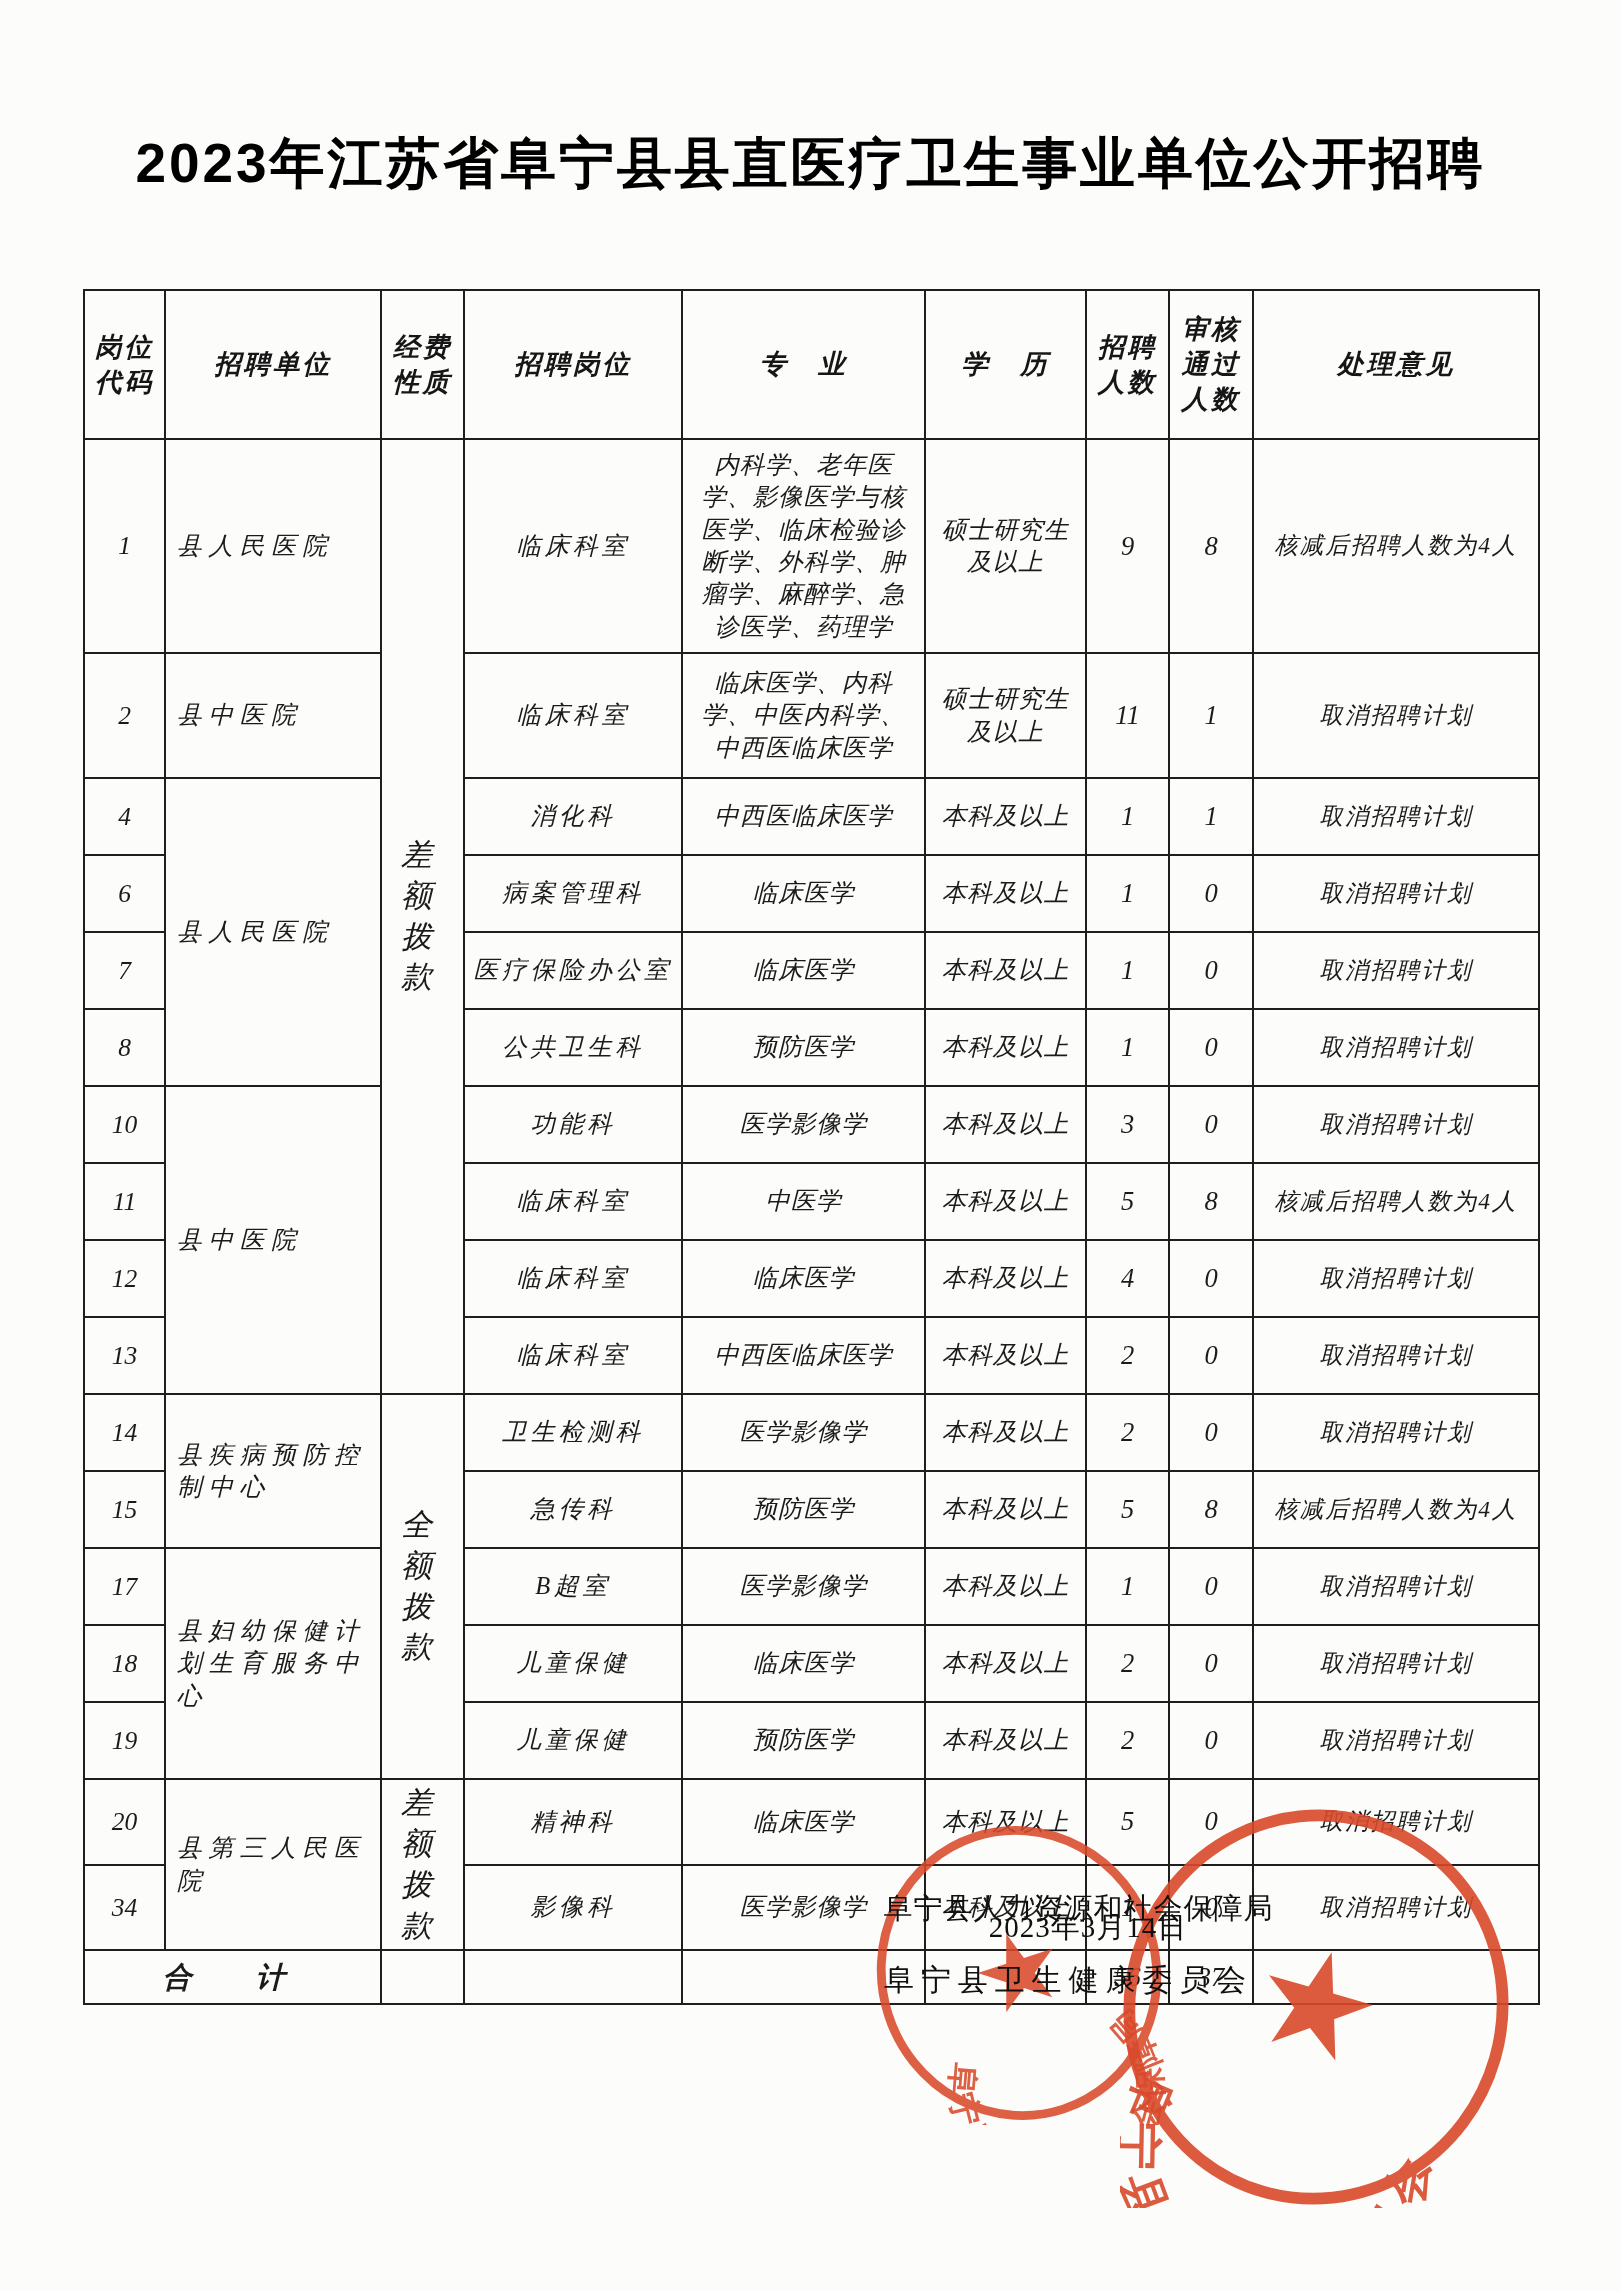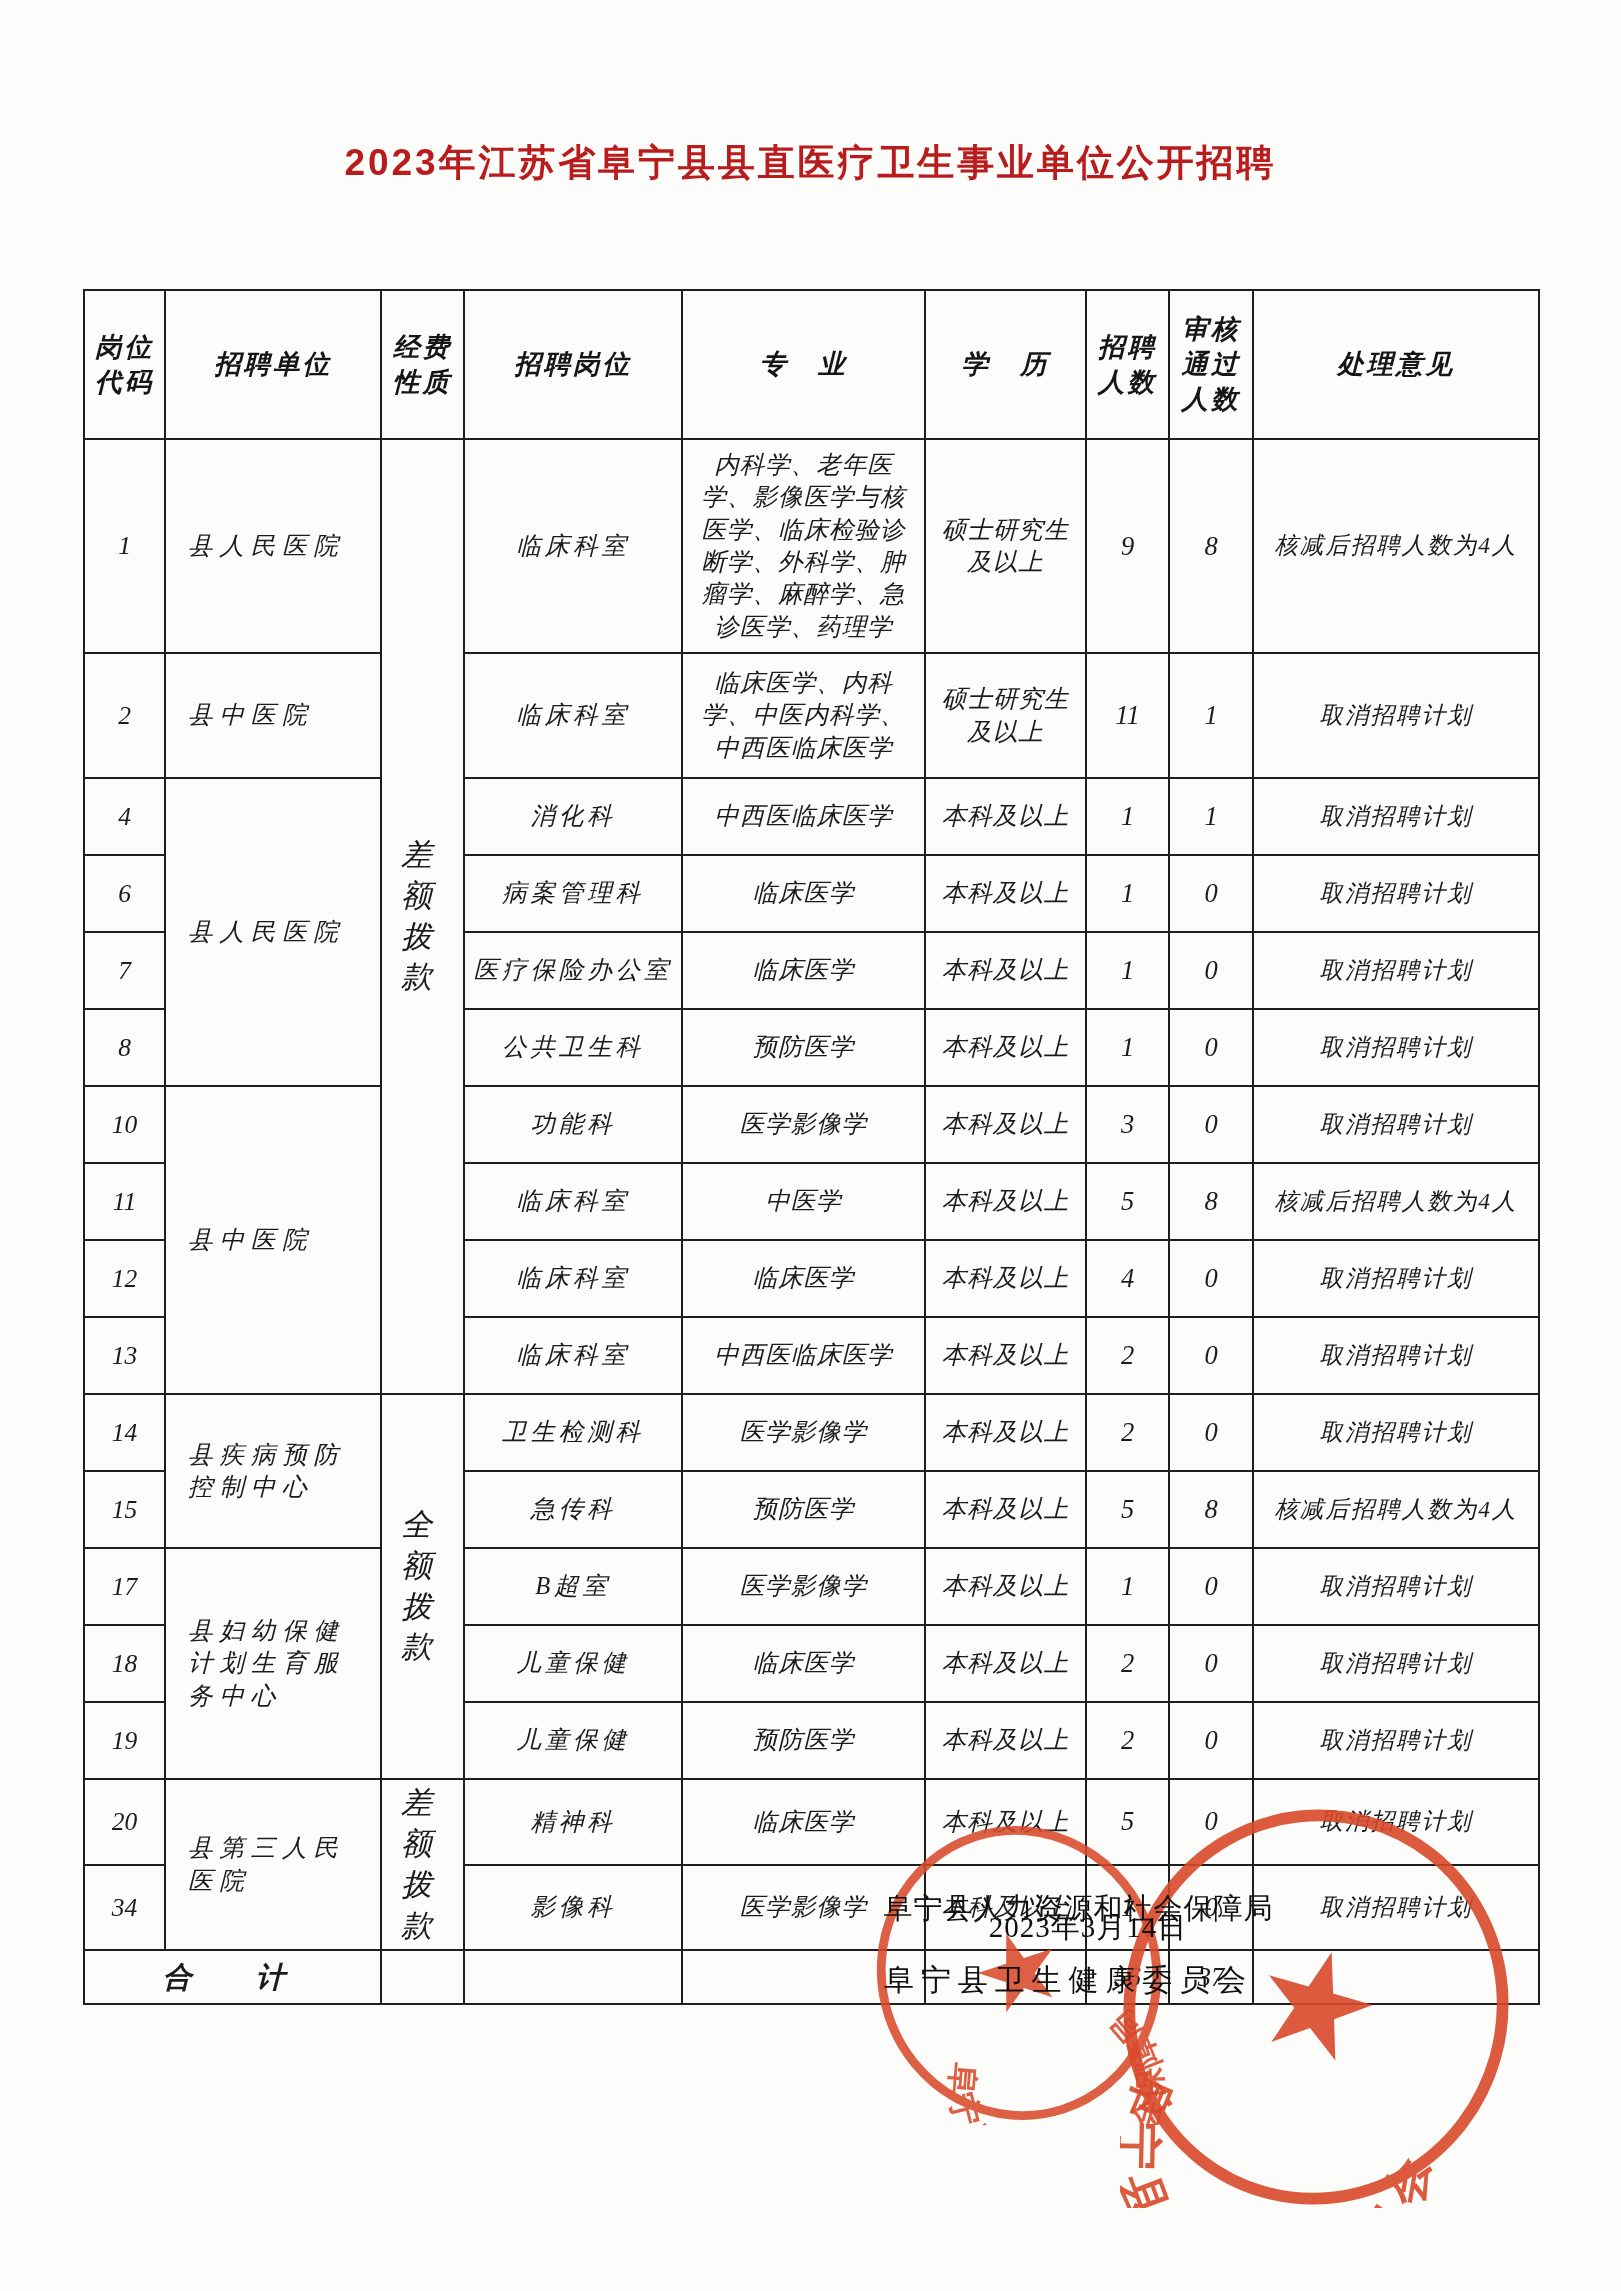--- a/index.html
+++ b/index.html
@@ -13,22 +13,22 @@
     position:relative;width:1621px;height:2292px;
     background:#fcfcfa;overflow:hidden;
   }
   
   .title-block{
     position:absolute;top:131px;left:0;width:100%;
     text-align:center;z-index:2;
   }
   .title-line{
     font-family:"Liberation Sans","DejaVu Sans",sans-serif;
-    font-size:37px;font-weight:700;letter-spacing:2.9px;
-    line-height:64px;color:#b91c1c;
+    font-size:55px;font-weight:700;letter-spacing:2.9px;
+    line-height:64px;color:#000000;
   }
   
   table.main{
     position:absolute;left:83px;top:289px;width:1456px;
     border-collapse:collapse;table-layout:fixed;
     z-index:1;background:transparent;
   }
   col.c1{width:81px}col.c2{width:216px}col.c3{width:83px}
   col.c4{width:218px}col.c5{width:243px}col.c6{width:161px}
   col.c7{width:83px}col.c8{width:84px}col.c9{width:286px}
@@ -43,21 +43,21 @@
   table.main{border:2.9px solid #161616;font-style:italic;}
   thead tr{height:149px;}
   thead th{
     font-size:26.5px;font-weight:600;letter-spacing:2.9px;color:#161616;
   }
   tr.r-big{height:214px;}
   tr.r-mid{height:125px;}
   tr.r-sm{height:77px;}
   tr.r-total{height:54px;}
   td.c-code{font-size:25.5px;}
-  td.c-unit{text-align:left;padding-left:22px;letter-spacing:6.9px;}
+  td.c-unit{text-align:left;padding-left:11px;letter-spacing:6.9px;}
   td.c-fund{letter-spacing:11.8px;font-size:31px;}
   td.c-post{letter-spacing:3.9px;}
   td.c-major{letter-spacing:1px;margin-left:8px;}
   td.c-degree{letter-spacing:1px;}
   td.c-num{font-size:26.5px;}
   td.c-action{letter-spacing:2px;font-size:23.5px;}
   td.c-total-label{
     font-size:29px;font-weight:700;letter-spacing:17.6px;
   }
   

